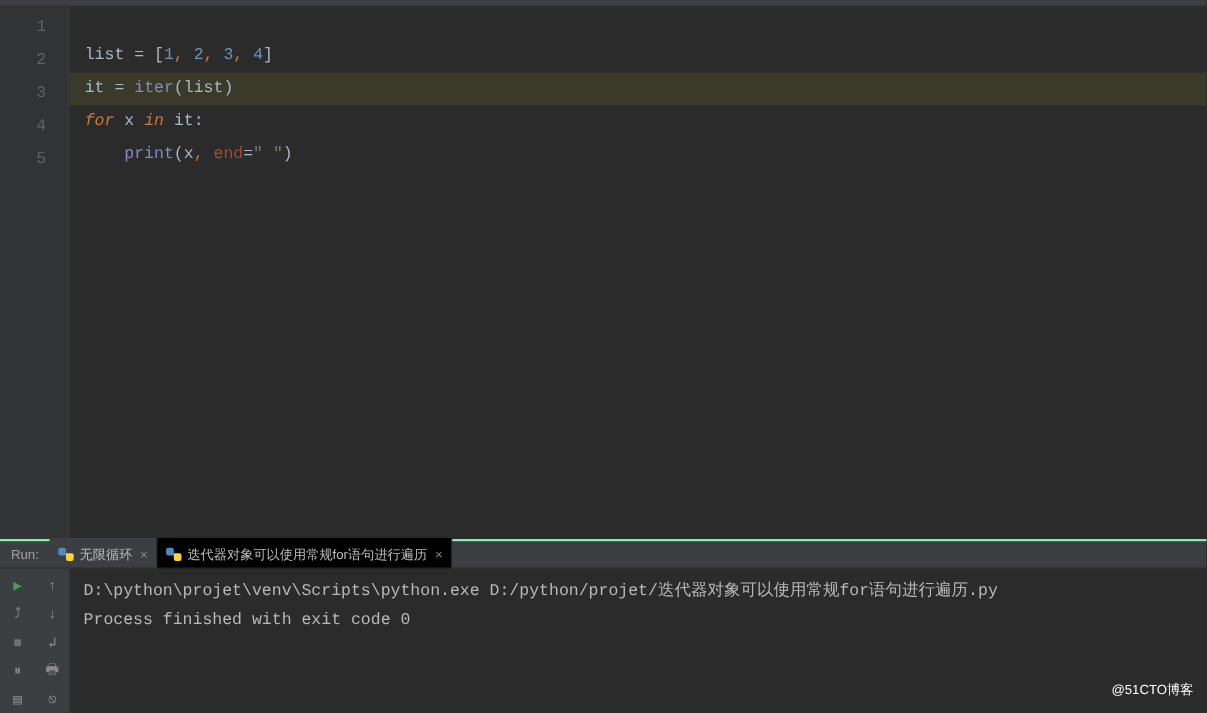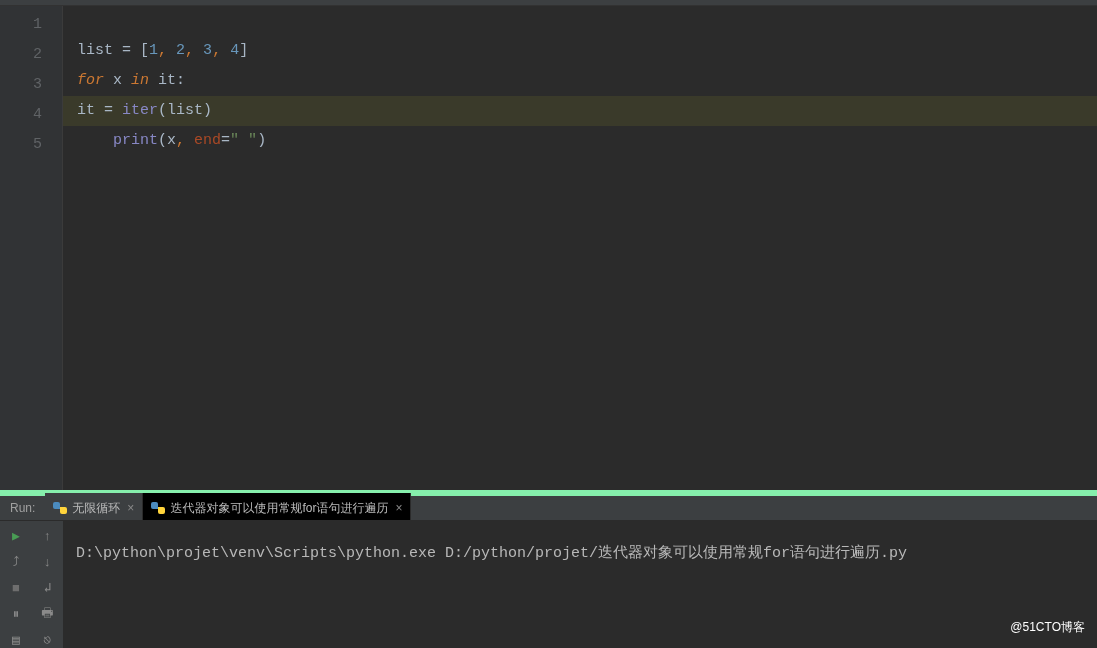--- a/index.html
+++ b/index.html
@@ -54,21 +54,21 @@
   .num { color: #6897bb; }
   .builtin { color: #8888c6; }
   .kw-flow { color: #cc7832; font-style: italic; }
   .var { color: #a9b7c6; }
   .str { color: #6a8759; }
   .arg { color: #aa4926; }
   .comma { color: #cc7832; }
   .indent-guide { color: #404040; }
 
   .run-panel {
-    border-top: 6px solid #86efac;
+    border-top: 2px solid #86efac;
     background: #3c3f41;
     display: flex;
     flex-direction: column;
     height: 158px;
   }
   .run-tabs-row {
     height: 24px;
     display: flex;
     align-items: center;
     font-size: 12px;
@@ -125,21 +125,21 @@
     width: 18px; height: 18px;
     display: flex; align-items: center; justify-content: center;
     color: #8a8a8a; font-size: 13px;
     cursor: pointer;
   }
   .tb-ico.play { color: #499c54; }
   .tb-ico.stop { color: #6e6e6e; }
   .console {
     flex: 1;
     background: #2b2b2b;
-    padding: 20px 12px;
+    padding: 8px 12px;
     font-family: "Consolas", "Courier New", "SimSun", monospace;
     font-size: 15px;
     color: #b8b8b8;
   }
   .console .line { line-height: 26px; white-space: pre; }
   .watermark {
     position: absolute;
     right: 12px; bottom: 12px;
     color: #ffffff;
     font-size: 12px;
@@ -156,22 +156,22 @@
   <div class="gutter">
     <div class="ln">1</div>
     <div class="ln">2</div>
     <div class="ln">3</div>
     <div class="ln">4</div>
     <div class="ln">5</div>
   </div>
   <div class="code">
     <div class="code-line"></div>
     <div class="code-line"><span class="var">list</span><span class="op"> = </span><span class="bracket">[</span><span class="num">1</span><span class="comma">, </span><span class="num">2</span><span class="comma">, </span><span class="num">3</span><span class="comma">, </span><span class="num">4</span><span class="bracket">]</span></div>
+    <div class="code-line current"><span class="var">it</span><span class="op"> = </span><span class="builtin">iter</span><span class="bracket">(</span><span class="var">list</span><span class="bracket">)</span></div>
     <div class="code-line"><span class="kw-flow">for</span><span> </span><span class="var">x</span><span> </span><span class="kw-flow">in</span><span> </span><span class="var">it</span><span class="op">:</span></div>
-    <div class="code-line current"><span class="var">it</span><span class="op"> = </span><span class="builtin">iter</span><span class="bracket">(</span><span class="var">list</span><span class="bracket">)</span></div>
     <div class="code-line"><span class="indent-guide">    </span><span class="builtin">print</span><span class="bracket">(</span><span class="var">x</span><span class="comma">, </span><span class="arg">end</span><span class="op">=</span><span class="str">" "</span><span class="bracket">)</span></div>
   </div>
 </div>
 
 <div class="run-panel">
   <div class="run-tabs-row">
     <span class="run-label">Run:</span>
     <div class="run-tab">
       <span class="py-ico"></span>
       <span>无限循环</span>
@@ -193,17 +193,18 @@
     </div>
     <div class="run-leftcol">
       <span class="tb-ico">↑</span>
       <span class="tb-ico">↓</span>
       <span class="tb-ico">↲</span>
       <span class="tb-ico">🖶</span>
       <span class="tb-ico">⎋</span>
     </div>
     <div class="console">
       <div class="line">D:\python\projet\venv\Scripts\python.exe D:/python/projet/迭代器对象可以使用常规for语句进行遍历.py</div>
+      <div class="line">Process finished with exit code 0</div>
     </div>
   </div>
 </div>
 
 <div class="watermark">@51CTO博客</div>
 
 </body></html>

